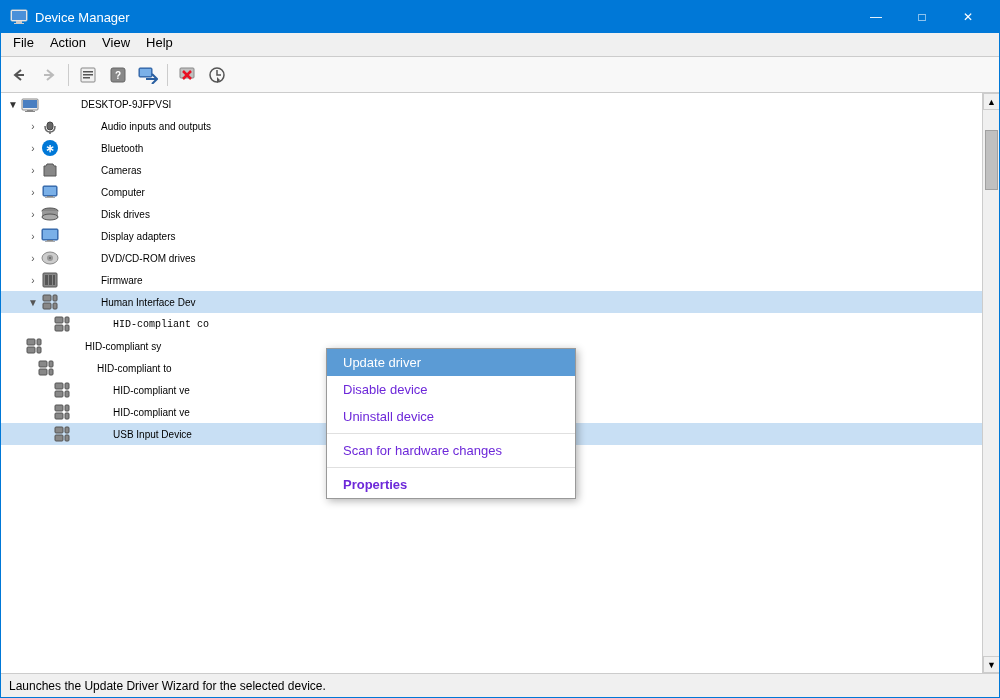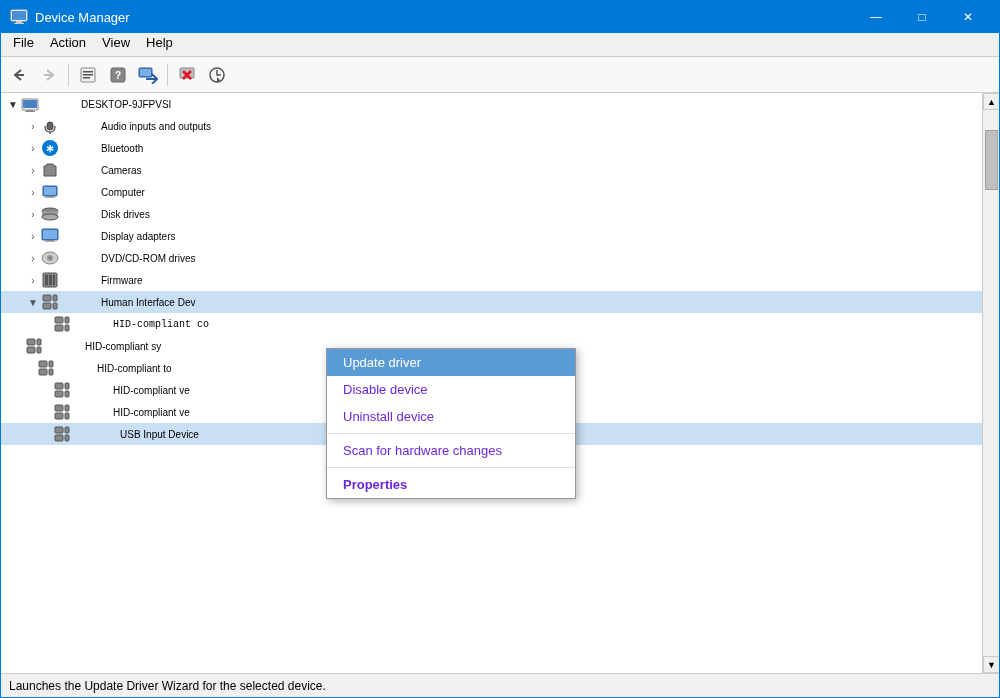--- a/index.html
+++ b/index.html
@@ -501,21 +501,21 @@
           <svg width="18" height="16" viewBox="0 0 18 16">
             <rect x="2" y="1" width="8" height="6" rx="1" fill="#888" stroke="#555"></rect>
             <rect x="2" y="9" width="8" height="6" rx="1" fill="#888" stroke="#555"></rect>
             <rect x="12" y="1" width="4" height="6" rx="1" fill="#888" stroke="#555"></rect>
             <rect x="12" y="9" width="4" height="6" rx="1" fill="#888" stroke="#555"></rect>
           </svg>
         </span>
         <span class="item-label">HID-compliant ve</span>
       </div>
 
-      <div class="tree-item selected" style="padding-left:52px; background:#c8dff4;gap:7px;">
+      <div class="tree-item selected" style="padding-left:52px; background:#c8dff4;">
         <span class="item-icon">
           <svg width="18" height="16" viewBox="0 0 18 16">
             <rect x="2" y="1" width="8" height="6" rx="1" fill="#888" stroke="#555"></rect>
             <rect x="2" y="9" width="8" height="6" rx="1" fill="#888" stroke="#555"></rect>
             <rect x="12" y="1" width="4" height="6" rx="1" fill="#888" stroke="#555"></rect>
             <rect x="12" y="9" width="4" height="6" rx="1" fill="#888" stroke="#555"></rect>
           </svg>
         </span>
         <span class="item-label">USB Input Device</span>
       </div>

